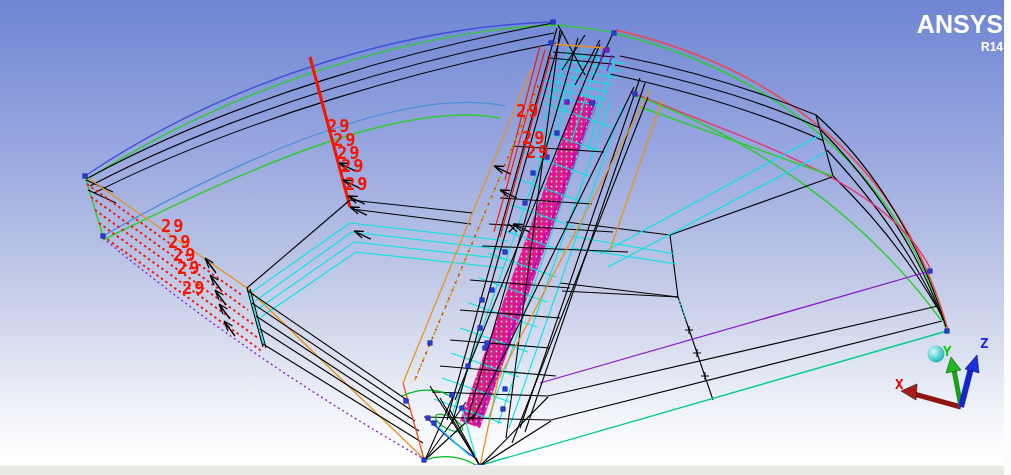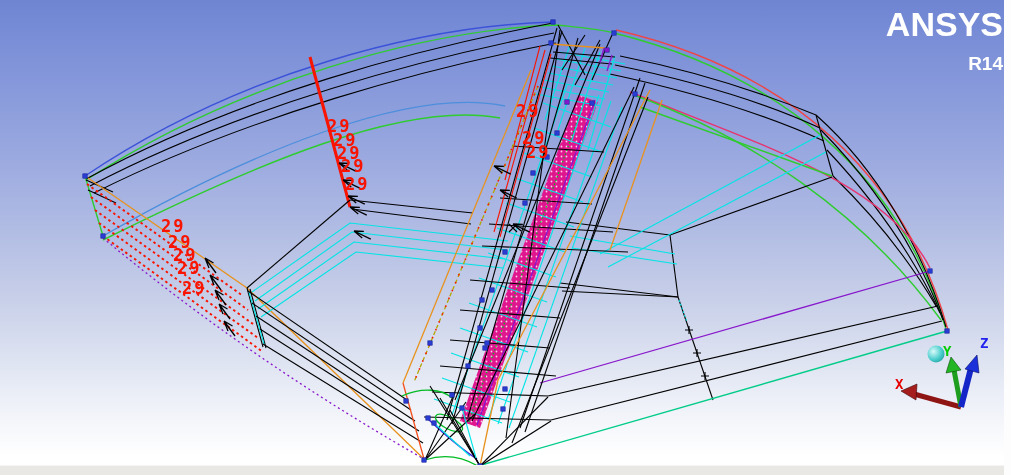--- a/index.html
+++ b/index.html
@@ -22,22 +22,22 @@
   .s-tomato{stroke:var(--tomato);fill:none;stroke-width:1.3;}
   .s-olive{stroke:var(--olive);fill:none;stroke-width:1.3;}
   .s-violet{stroke:var(--violet);fill:none;stroke-width:1.3;}
   .s-sgreen{stroke:var(--sgreen);fill:none;stroke-width:1.4;}
   .s-indigo{stroke:var(--indigo);fill:none;stroke-width:1.5;}
   .lbl{
     position:absolute;font-family:"DejaVu Sans Mono",monospace;font-weight:bold;
     font-size:17px;line-height:12px;letter-spacing:2px;color:var(--label);white-space:pre;
   }
   .logo{position:absolute;top:10px;right:8px;text-align:right;color:#fff;}
-  .logo .t{font-size:34px;font-weight:bold;letter-spacing:0px;line-height:28px;}
-  .logo .r{font-size:19px;font-weight:bold;line-height:17px;margin-top:17px;}
+  .logo .t{font-size:25px;font-weight:bold;letter-spacing:0px;line-height:28px;}
+  .logo .r{font-size:12px;font-weight:bold;line-height:17px;margin-top:1px;}
   .right-strip{position:absolute;top:0;right:0;width:7px;height:100%;background:#fdfdfd;}
   .bottom-strip{position:absolute;left:0;right:7px;bottom:0;height:9px;background:#e9e8e5;border-top:1px solid #f6f5f3;}
 </style>
 </head>
 <body>
 
 <div class="screen">
 
   <svg width="1011" height="475" viewBox="0 0 1011 475" style="position:absolute;left:0;top:0;">
     <defs>

